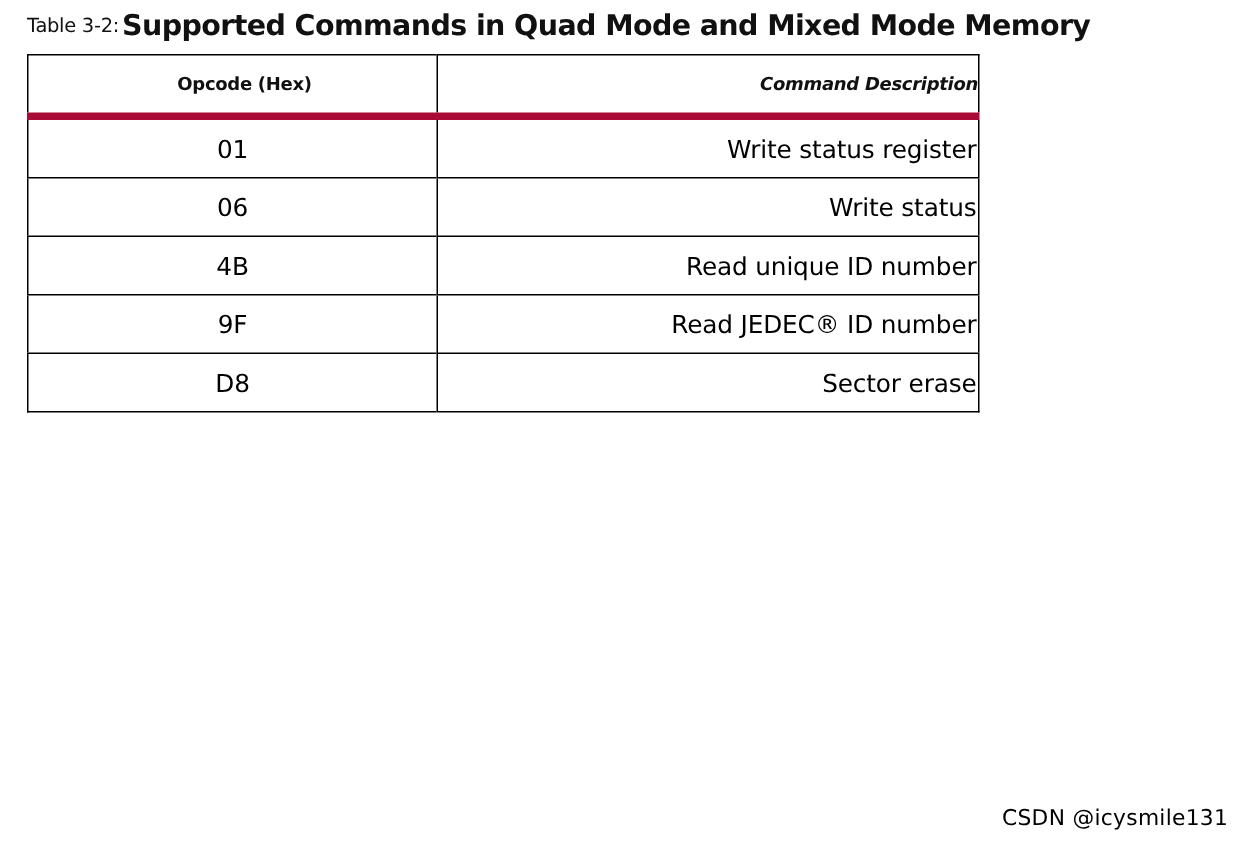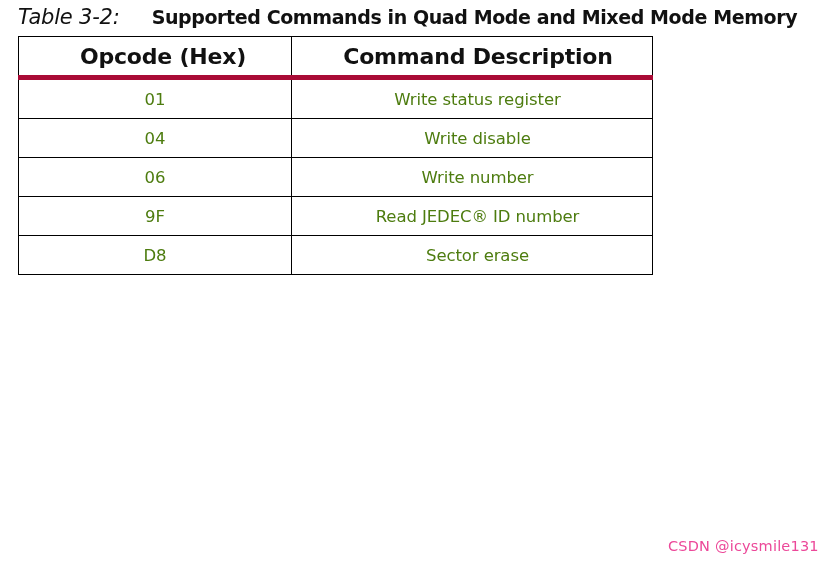--- a/index.html
+++ b/index.html
@@ -22,30 +22,29 @@
     position: absolute;
     left: 18px;
     top: 2px;
     width: 800px;
     height: 30px;
     display: flex;
     align-items: center;
     white-space: nowrap;
   }
   .caption-label {
-    font-style: italic;
-    font-size: 21px;
+    font-size: 13px;
     color: #111111;
     letter-spacing: -0.2px;
   }
   .caption-title {
     font-weight: bold;
     font-size: 19px;
     color: #111111;
-    margin-left: 32px;
+    margin-left: 2px;
     letter-spacing: -0.4px;
   }
 
   
   .table-wrap {
     position: absolute;
     left: 18px;
     top: 36px;
     width: 634px;
   }
@@ -53,60 +52,61 @@
     border-collapse: collapse;
     table-layout: fixed;
     width: 634px;
     border: 1.5px solid #000000;
   }
   table.cmd-table col.c-opcode { width: 273px; }
   table.cmd-table col.c-desc   { width: 361px; }
 
   thead th {
     height: 38px;
-    font-size: 22px;
+    font-size: 12px;
     font-weight: bold;
     color: #111111;
     border-right: 1.5px solid #000000;
     border-bottom: 5px solid #A90B36;
     padding: 0 0 0 16px;
     letter-spacing: -0.2px;
   }
   thead th:last-child { border-right: none; }
   th.th-opcode { text-align: center; }
   th.th-desc {
-    text-align: center;
+    text-align: right;
     padding-left: 12px;
+    font-style: italic;
   }
 
   tbody td {
     height: 36px;
     font-size: 16.5px;
-    color: #4d7c0f;
+    color: #000000;
     border-top: 1.2px solid #000000;
     border-right: 1.2px solid #000000;
     letter-spacing: -0.1px;
   }
   tbody tr:first-child td { border-top: none; }
   tbody td:last-child { border-right: none; }
   td.td-opcode {
     text-align: center;
   }
   td.td-desc {
-    text-align: center;
+    text-align: right;
     padding-left: 12px;
   }
 
   
   .watermark {
     position: absolute;
     left: 668px;
     top: 538px;
     font-size: 14.5px;
-    color: #ec4899;
+    color: #000000;
     white-space: nowrap;
     letter-spacing: 0.2px;
   }
 </style>
 </head>
 <body>
 
 <div class="caption">
   <span class="caption-label">Table 3-2:</span>
   <span class="caption-title">Supported Commands in Quad Mode and Mixed Mode Memory</span>
@@ -123,26 +123,26 @@
         <th class="th-opcode">Opcode (Hex)</th>
         <th class="th-desc">Command Description</th>
       </tr>
     </thead>
     <tbody id="table-body">
         <tr>
           <td class="td-opcode">01</td>
           <td class="td-desc">Write status register</td>
         </tr>
         <tr>
-          <td class="td-opcode">04</td>
-          <td class="td-desc">Write disable</td>
+          <td class="td-opcode">06</td>
+          <td class="td-desc">Write status</td>
         </tr>
         <tr>
-          <td class="td-opcode">06</td>
-          <td class="td-desc">Write number</td>
+          <td class="td-opcode">4B</td>
+          <td class="td-desc">Read unique ID number</td>
         </tr>
         <tr>
           <td class="td-opcode">9F</td>
           <td class="td-desc">Read JEDEC® ID number</td>
         </tr>
         <tr>
           <td class="td-opcode">D8</td>
           <td class="td-desc">Sector erase</td>
         </tr>
       </tbody>

